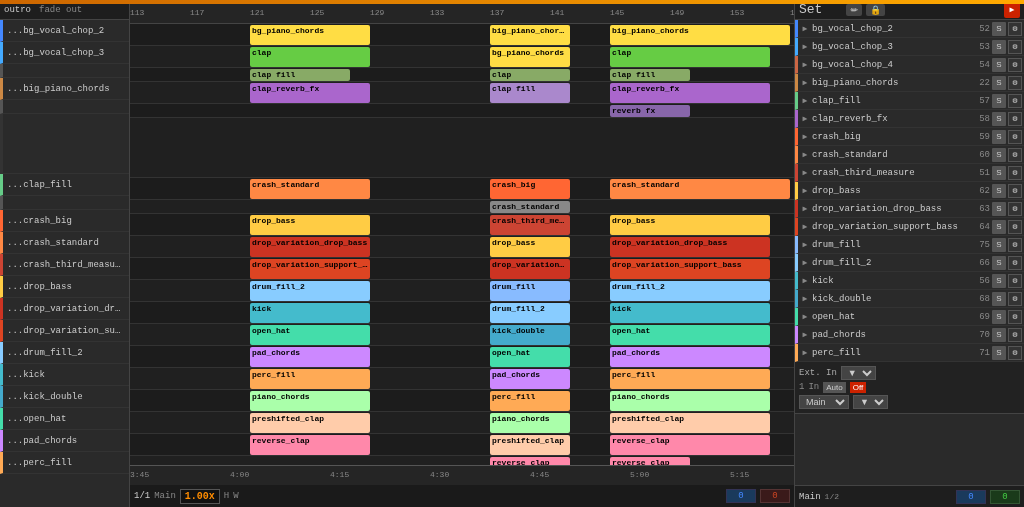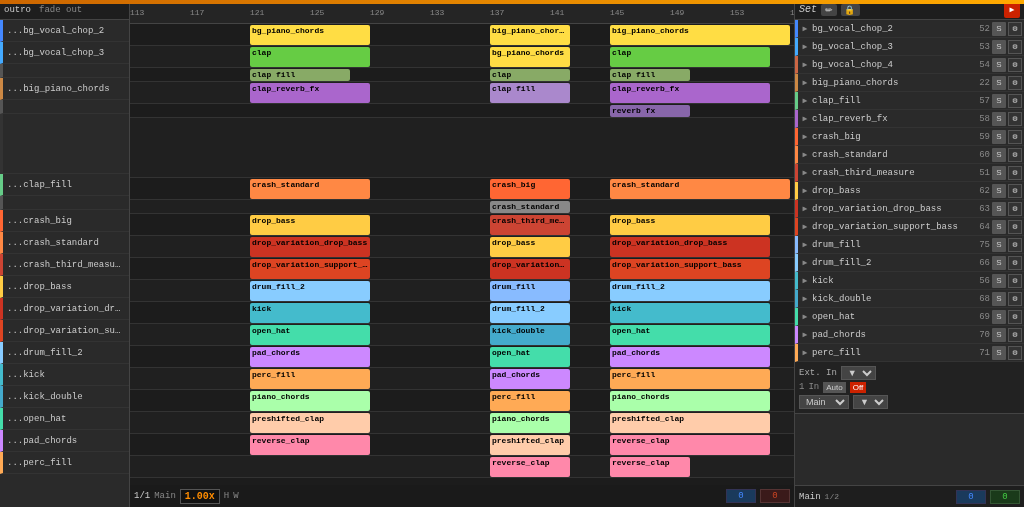--- a/index.html
+++ b/index.html
@@ -445,37 +445,48 @@
             <div class="clip" style="left: 360px; width: 80px; top: 1px; height: 20px; background: rgb(255, 204, 170); color: rgb(0, 0, 0);">preshifted_clap</div>
             <div class="clip" style="left: 480px; width: 160px; top: 1px; height: 20px; background: rgb(255, 136, 170); color: rgb(0, 0, 0);">reverse_clap</div>
           </div>
           <div class="track-row" style="height: 22px; background: rgb(32, 32, 32);">
             <div class="clip" style="left: 360px; width: 80px; top: 1px; height: 20px; background: rgb(255, 136, 170); color: rgb(0, 0, 0);">reverse_clap</div>
             <div class="clip" style="left: 480px; width: 80px; top: 1px; height: 20px; background: rgb(255, 136, 170); color: rgb(0, 0, 0);">reverse_clap</div>
           </div>
         </div>
     </div>
 
+    <div class="bottom-timeline">
+      <div id="bottom-markers" style="position: relative; width: 100%; height: 100%;">
+          <span class="bottom-marker" style="left: 0px; top: 4px;">3:45</span>
+          <span class="bottom-marker" style="left: 100px; top: 4px;">4:00</span>
+          <span class="bottom-marker" style="left: 200px; top: 4px;">4:15</span>
+          <span class="bottom-marker" style="left: 300px; top: 4px;">4:30</span>
+          <span class="bottom-marker" style="left: 400px; top: 4px;">4:45</span>
+          <span class="bottom-marker" style="left: 500px; top: 4px;">5:00</span>
+          <span class="bottom-marker" style="left: 600px; top: 4px;">5:15</span>
+        </div>
+    </div>
 
     <div class="transport-row">
       <span style="color:#ccc;font-size:9px;">1/1</span>
       <span style="color:#888;font-size:9px;">Main</span>
       <span class="bpm-display">1.00x</span>
       <span style="color:#888;font-size:9px;">H</span>
       <span style="color:#888;font-size:9px;">W</span>
       <div style="margin-left:auto;display:flex;gap:4px;">
         <div style="background:#1a3a5c;width:30px;height:14px;border:1px solid #335;display:flex;align-items:center;justify-content:center;font-size:9px;color:#4488ff;">0</div>
         <div style="background:#3a1a1a;width:30px;height:14px;border:1px solid #533;display:flex;align-items:center;justify-content:center;font-size:9px;color:#cc4422;">0</div>
       </div>
     </div>
   </div>
 
   <div class="right-panel">
     <div class="right-header">
-      <span style="color:#ccc;font-size:10px;margin-right:0;font-style:italic;">Set</span>
+      <span style="color:#ccc;font-size:13px;margin-right:20px;">Set</span>
       <button class="right-header-btn">✏</button>
       <button class="right-header-btn">🔒</button>
       <div style="margin-left:auto;background:#cc2200;width:16px;height:16px;border-radius:2px;display:flex;align-items:center;justify-content:center;">
         <span style="color:white;font-size:8px;">▶</span>
       </div>
     </div>
 
     <div class="right-track-list">
       <div id="right-tracks-content">
           <div class="right-track-item" style="height: 18px; border-left: 3px solid rgb(68, 136, 255);">

